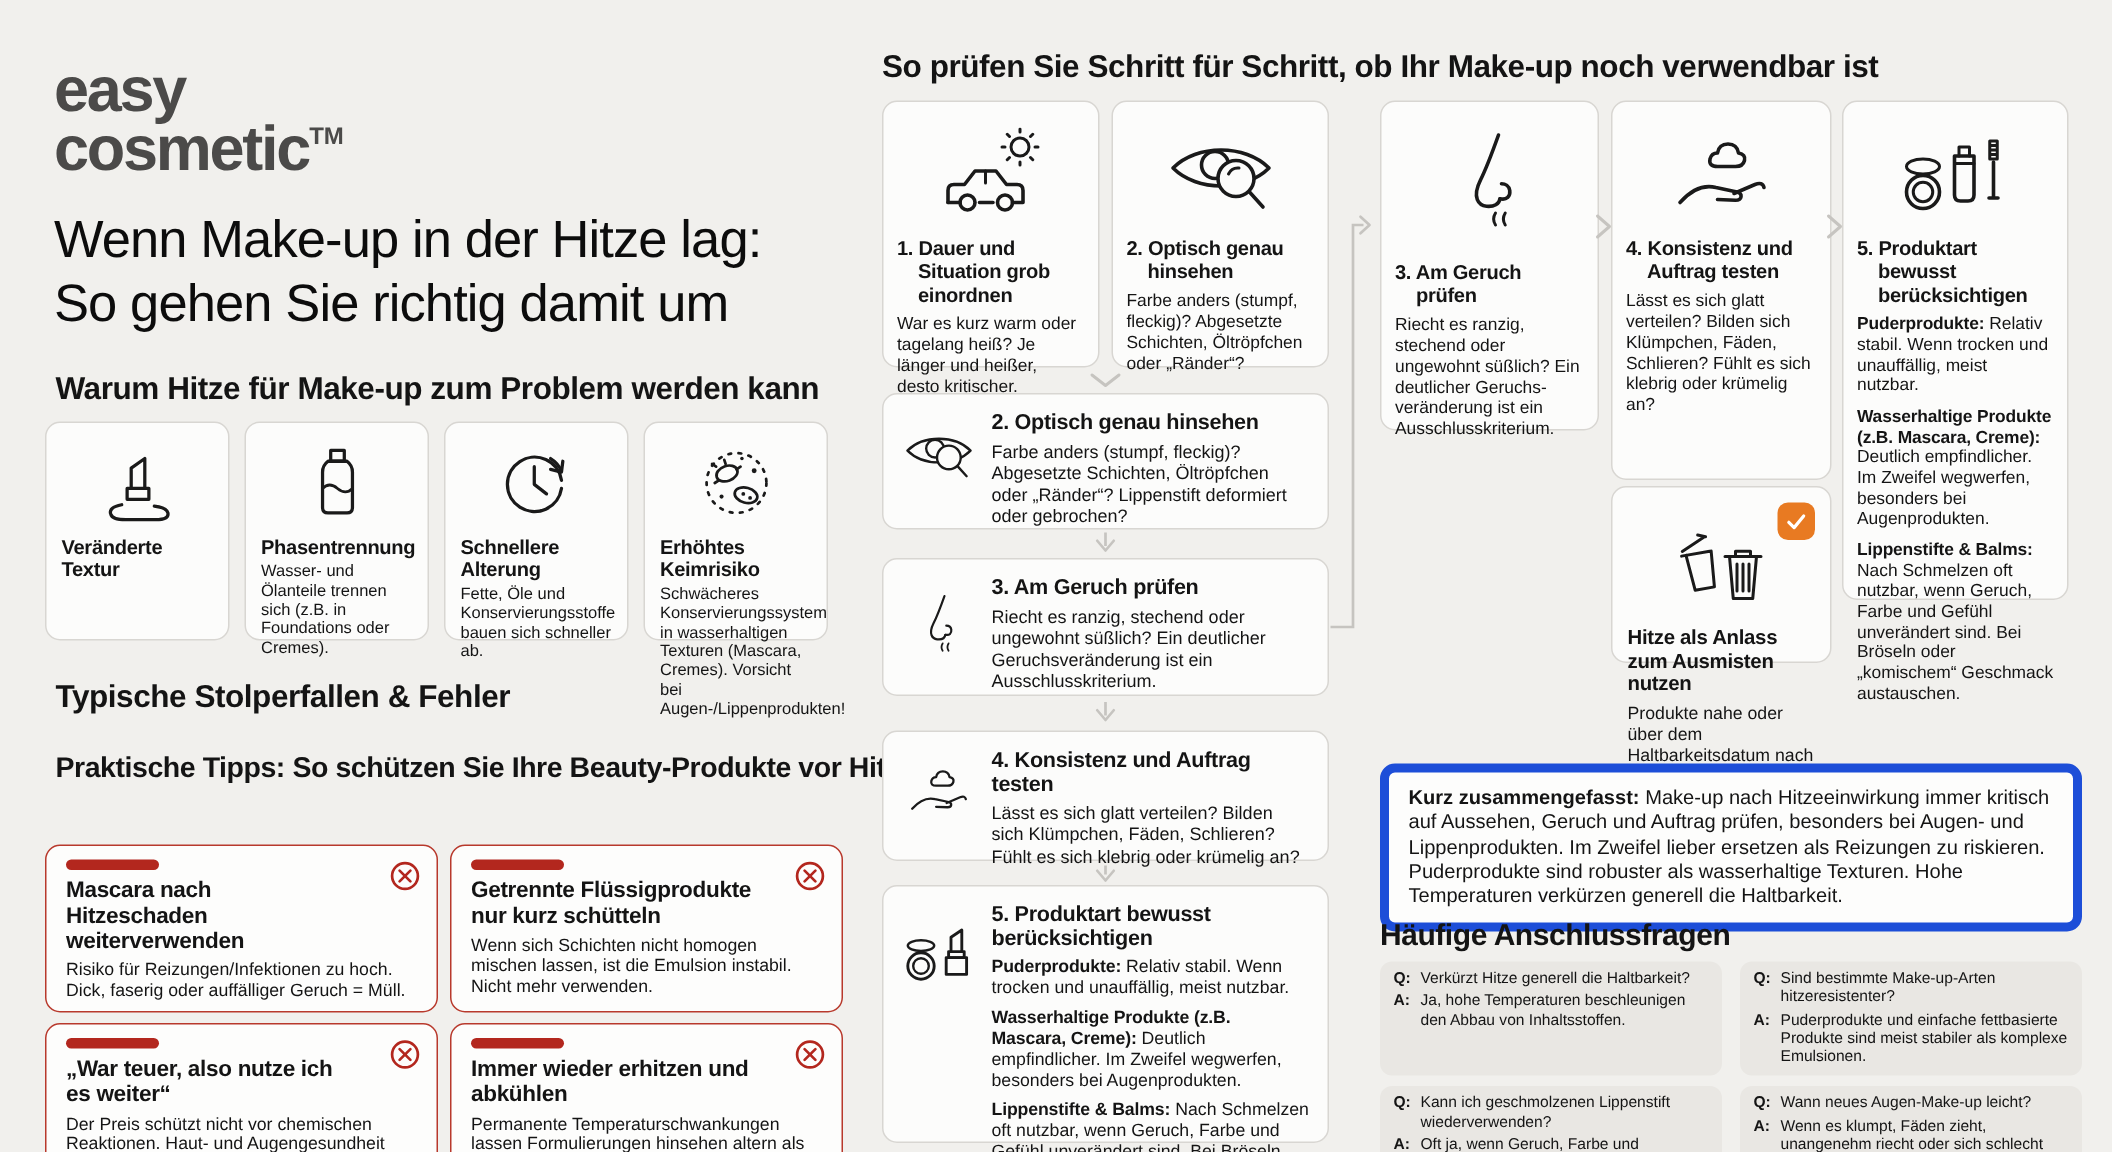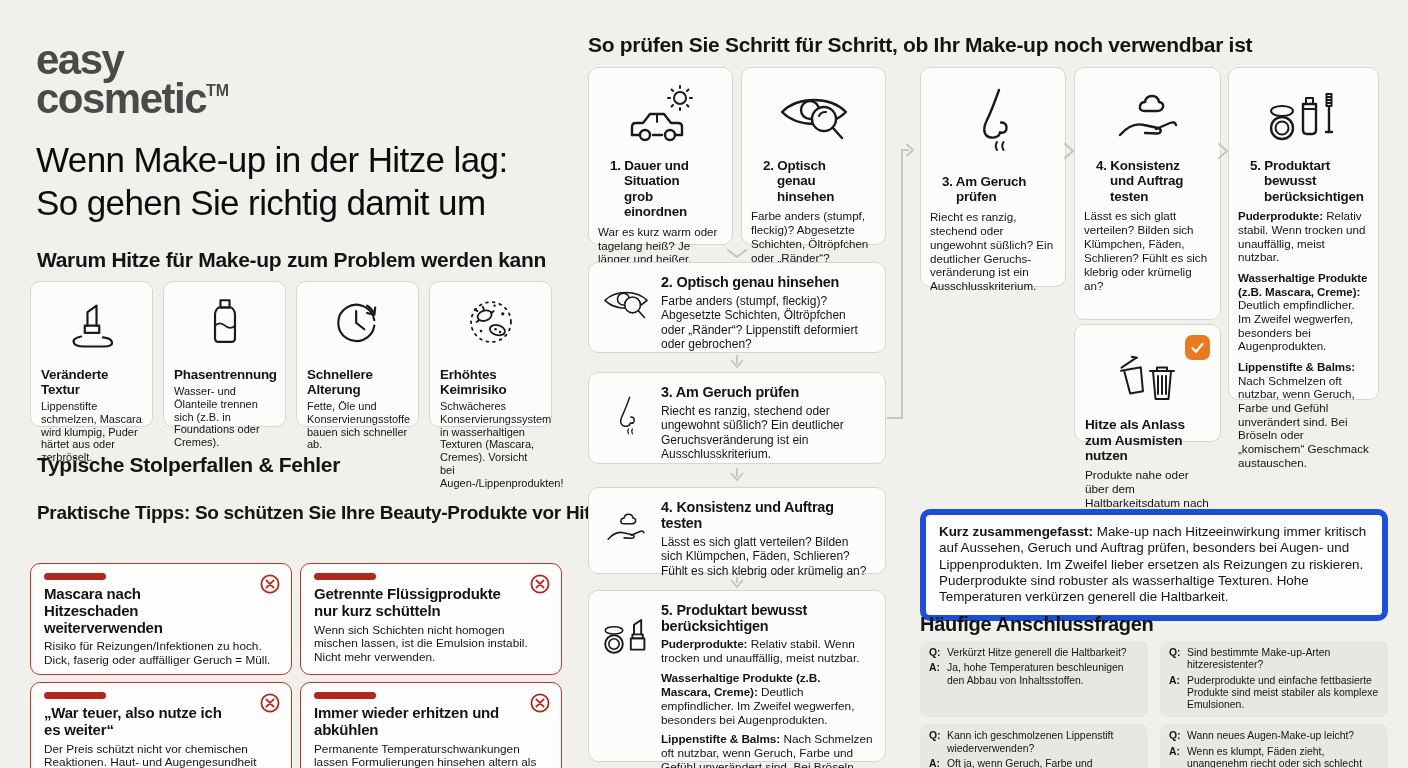--- a/index.html
+++ b/index.html
@@ -21,36 +21,36 @@
   .sec-h{font-size:21px;font-weight:bold;letter-spacing:-.3px}
   .tips-h{font-size:19px;letter-spacing:-.3px}
   .tips-h b{font-weight:bold}
 
   .card{background:#fcfcfb;border:1px solid #d8d6d2;border-radius:10px;box-sizing:border-box}
 
   
   .why-grid{display:grid;grid-template-columns:repeat(4,123px);gap:10px}
   .wcard{height:146px;padding:8px 10px}
   .wcard .ic-wrap{height:64px;display:flex;align-items:center;justify-content:center}
-  .wcard h3{font-size:13.4px;margin:13px 0 3px;letter-spacing:-.2px}
+  .wcard h3{font-size:13.4px;margin:3px 0 3px;letter-spacing:-.2px}
   .wcard p{font-size:11px;line-height:1.16}
 
   
   .tips-grid{display:grid;grid-template-columns:262px 262px;grid-template-rows:112px 106px;gap:7px 8px}
   .tip-card{background:#fdfdfc;border:1.6px solid #b8392c;border-radius:10px;
             padding:9px 13px;position:relative;box-sizing:border-box}
   .dash{display:block;width:62px;height:7px;border-radius:4px;background:#b3271e;margin-bottom:6px}
   .tip-card h3{font-size:15px;line-height:1.12;margin-bottom:4px;letter-spacing:-.2px;max-width:195px}
   .tip-card p{font-size:11.8px;line-height:1.17}
   .xwrap{position:absolute;top:9px;right:10px}
 
   
   .step-card{position:absolute;padding:8px 9px}
   .step-card .ic-wrap{height:80px;display:flex;align-items:center;justify-content:center}
-  .step-title{font-size:13.4px;font-weight:bold;line-height:1.15;margin:2px 12px 5px;
+  .step-title{font-size:13.4px;font-weight:bold;line-height:1.15;margin:2px 0 5px;
               padding-left:14px;text-indent:-14px;letter-spacing:-.2px}
   .step-body{font-size:11.6px;line-height:1.2}
   .seg{font-size:11.6px;line-height:1.18;margin-bottom:7px}
   .seg b{letter-spacing:-.1px}
 
   
   .flow-card{position:absolute;display:flex;gap:10px;padding:11px 12px;align-items:flex-start}
   .flow-card .ic-wrap{width:50px;flex:none;display:flex;justify-content:center;margin-top:8px}
   .flow-title{font-size:14.4px;font-weight:bold;margin-bottom:4px;letter-spacing:-.2px}
   .flow-body{font-size:12px;line-height:1.2}
@@ -95,21 +95,20 @@
 
   <div class="card wcard">
     <div class="ic-wrap">
       <svg width="58" height="58" viewBox="0 0 64 64">
         <path class="ic" d="M27 36 v-15 l10-7 v22"></path>
         <path class="ic" d="M24 36 h16 v8 h-16 z"></path>
         <path class="ic" d="M20 48 q-10 2-8 7 q1 4 11 4 h22 q10 0 9-5 q-1-4-10-5"></path>
       </svg>
     </div>
     <h3>Veränderte Textur</h3>
-    <p>Lippenstifte schmelzen, Mascara wird klumpig, Puder härtet aus oder zerbröselt.</p>
   </div>
 
   <div class="card wcard">
     <div class="ic-wrap">
       <svg width="58" height="58" viewBox="0 0 64 64">
         <path class="ic" d="M27 8 h10 v8 h-10 z"></path>
         <path class="ic" d="M25 16 h14 q4 3 4 8 v26 q0 4-4 4 h-14 q-4 0-4-4 v-26 q0-5 4-8 z"></path>
         <path class="ic-thin" d="M21 36 q5-5 11 0 t11 0"></path>
       </svg>
     </div>

